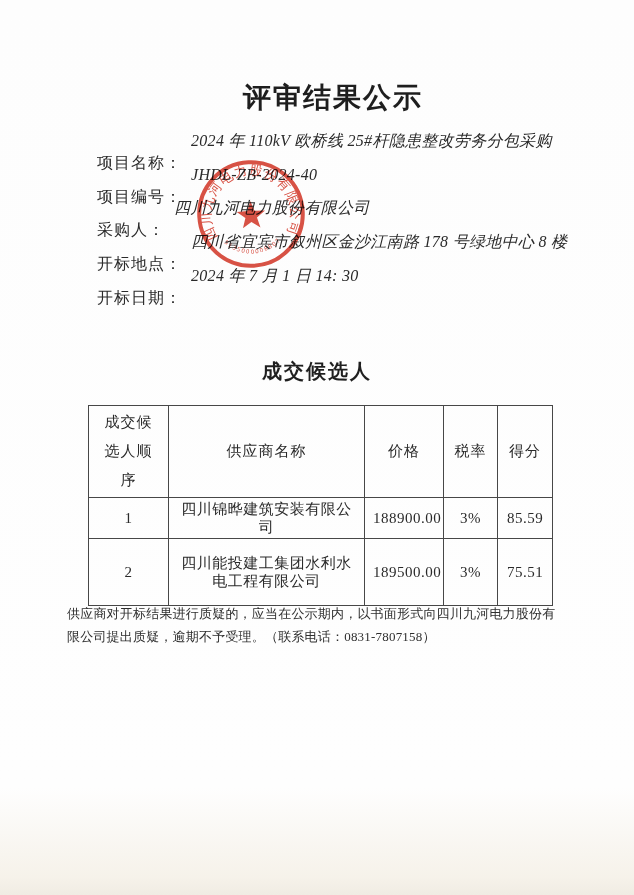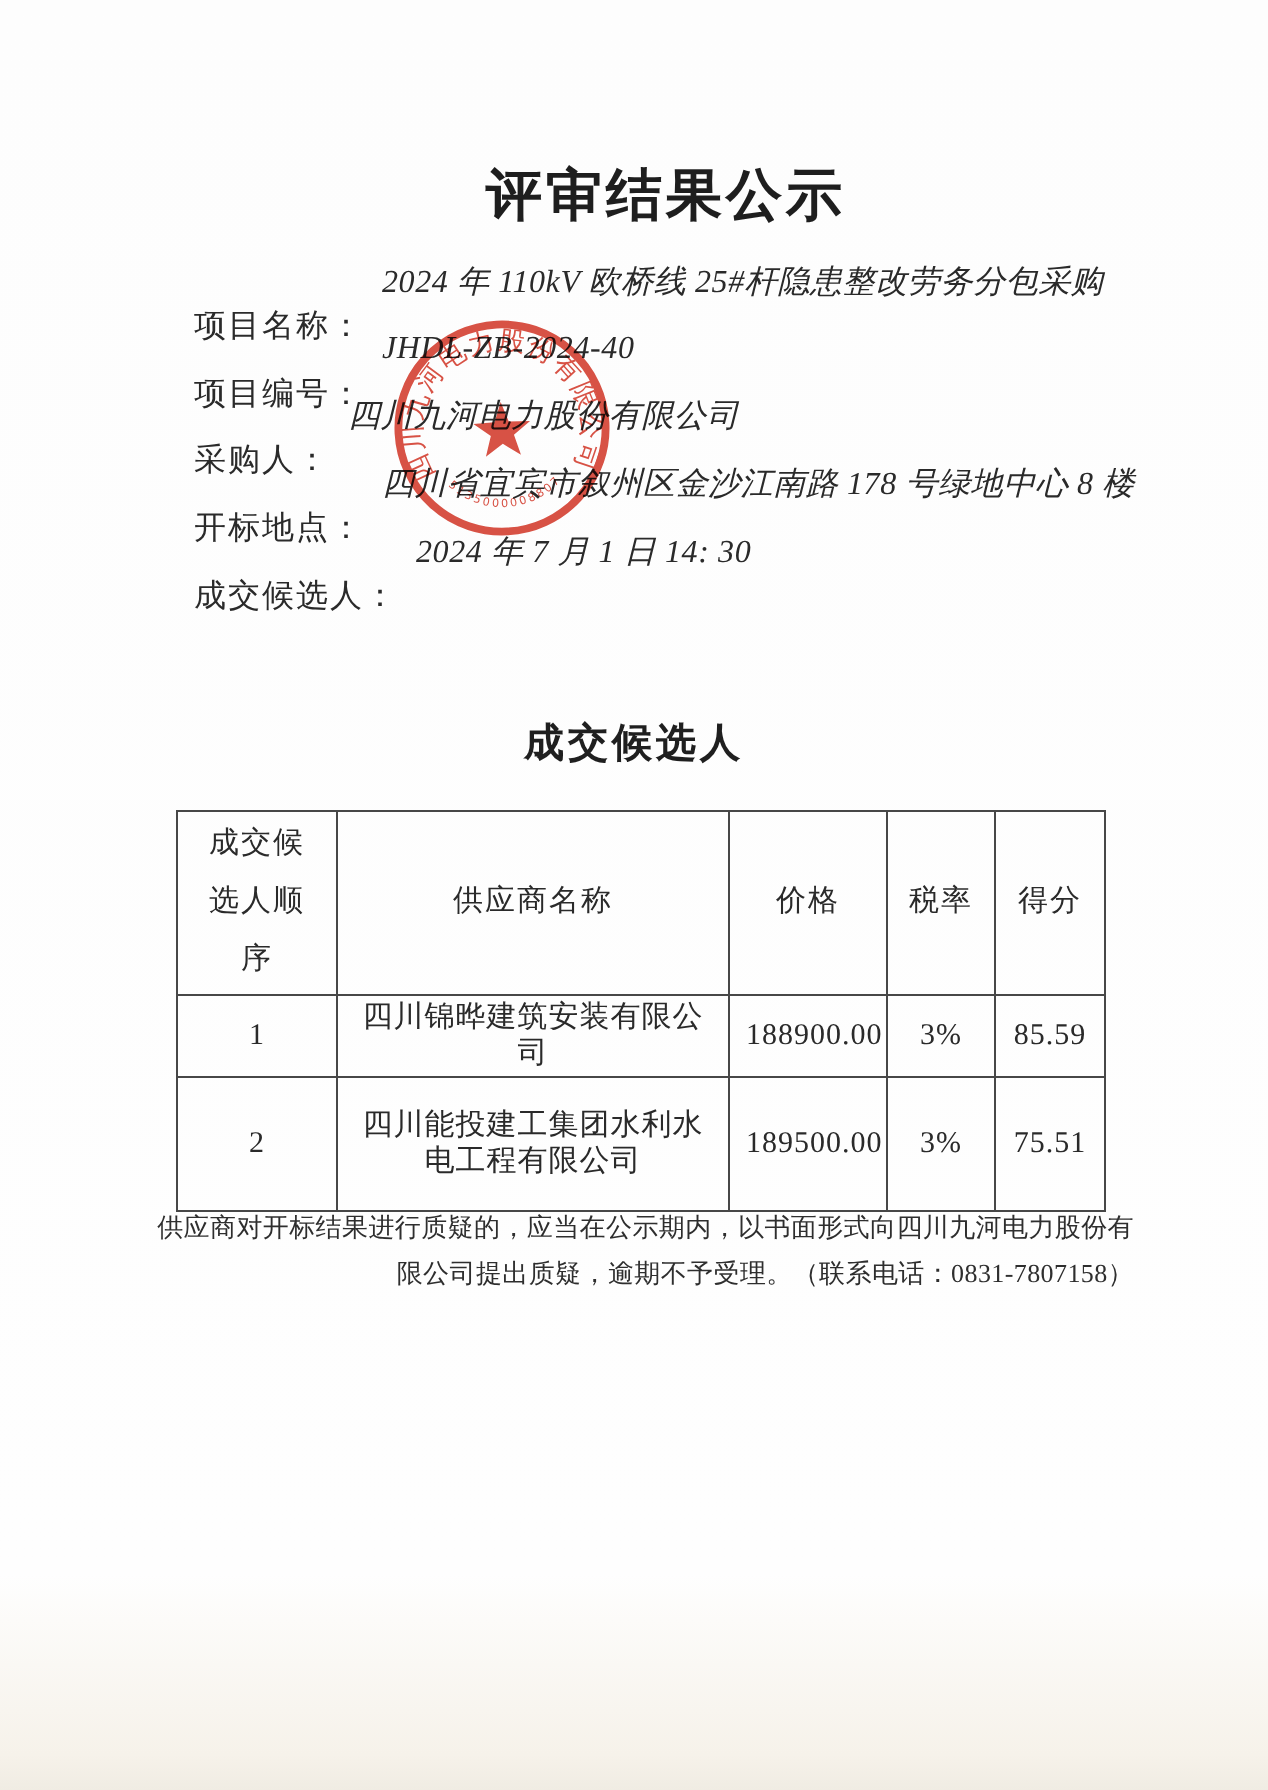--- a/index.html
+++ b/index.html
@@ -84,21 +84,21 @@
   .candidates-table thead tr { height: 70px; padding-left: 12px; }
   .candidates-table th { line-height: 29px; letter-spacing: 1px; }
   .candidates-table tbody tr.row-1 { height: 33px; }
   .candidates-table tbody tr.row-2 { height: 67px; }
   .candidates-table td { line-height: 18px; letter-spacing: 0.5px; }
   .footer-note {
     position: absolute;
     top: 602px;
     left: 67px;
     width: 500px;
-    text-align: right;
+    text-align: left;
     font-size: 13px;
     line-height: 23px;
     letter-spacing: 0.2px;
     color: #2e2e2e;
   }
   .seal {
     position: absolute;
     left: 191px;
     top: 158px;
     width: 120px;
@@ -129,21 +129,21 @@
     </div>
     <div class="info-line">
       <span class="info-label">采购人：</span>
       <span class="info-value">四川九河电力股份有限公司</span>
     </div>
     <div class="info-line">
       <span class="info-label">开标地点：</span>
       <span class="info-value">四川省宜宾市叙州区金沙江南路 178 号绿地中心 8 楼</span>
     </div>
     <div class="info-line">
-      <span class="info-label">成交候选人：</span>
+      <span class="info-label">开标日期：</span>
       <span class="info-value">2024 年 7 月 1 日 14: 30</span>
     </div>
   </div>
 
   <div class="section-title">成交候选人</div>
 
   <table class="candidates-table">
     <colgroup>
       <col style="width:80px">
       <col style="width:196px">

